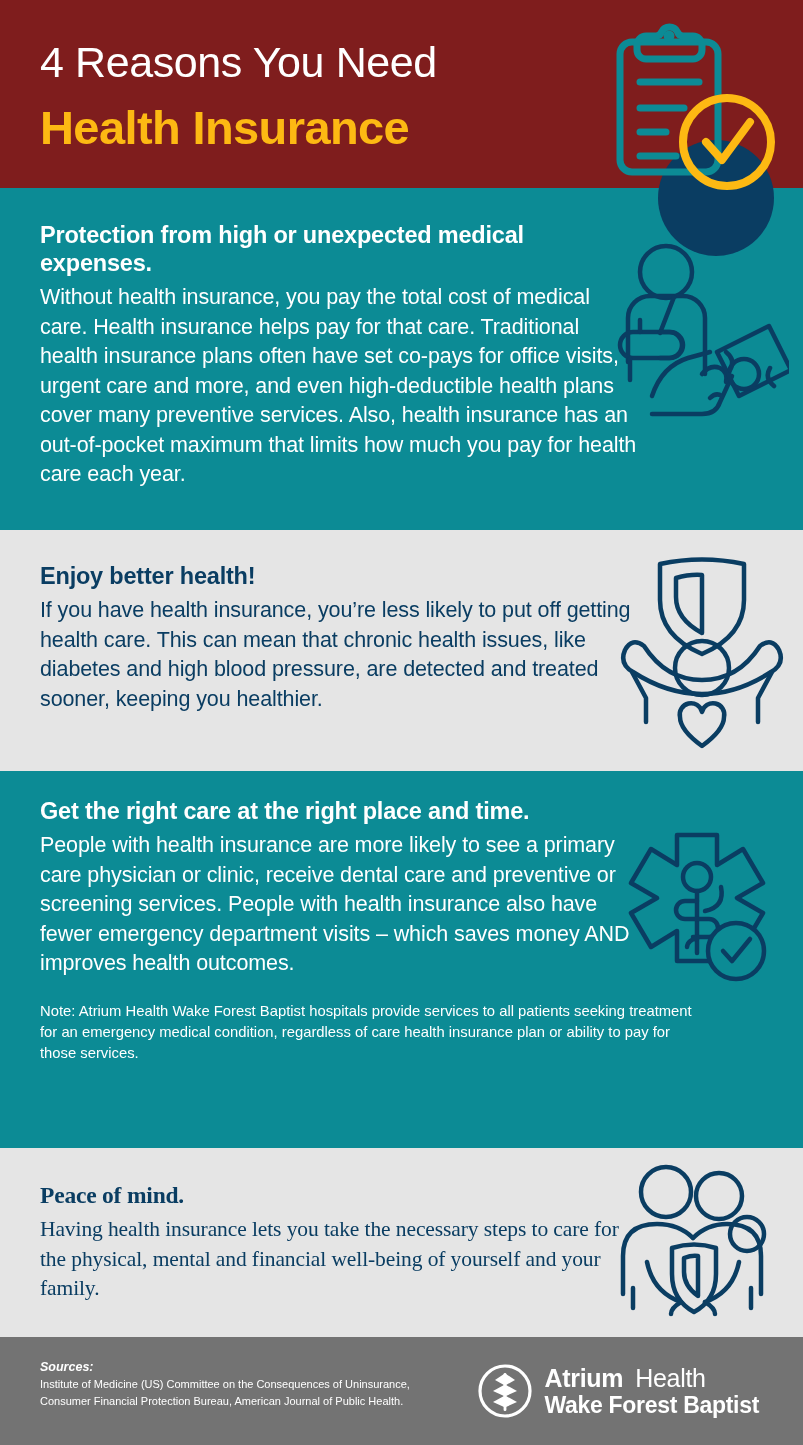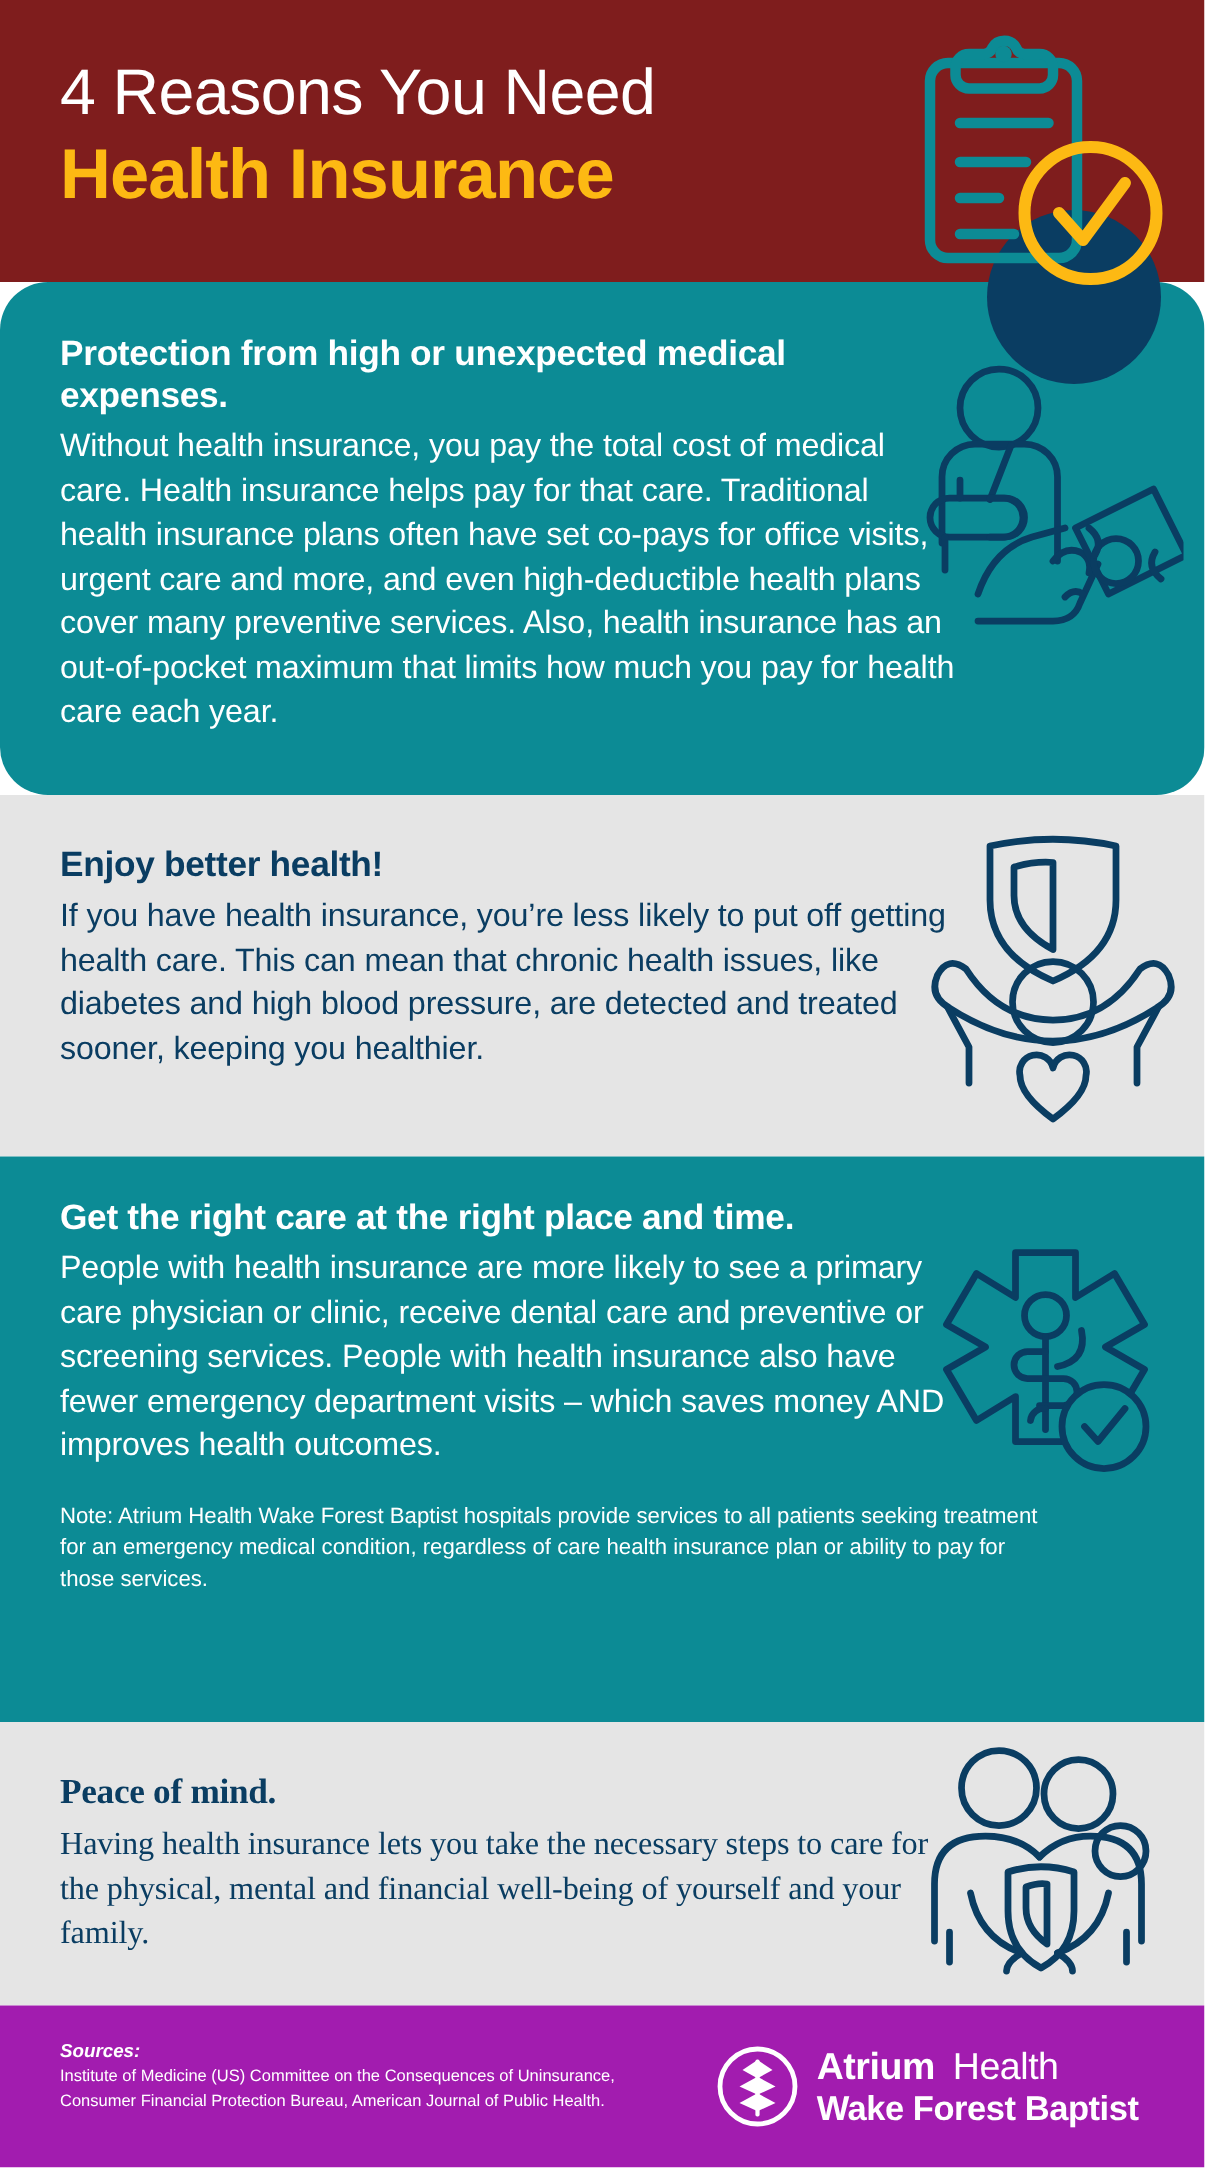--- a/index.html
+++ b/index.html
@@ -42,20 +42,21 @@
     letter-spacing: -0.4px;
     white-space: nowrap;
   }
   .title-line2 {
     font-size: 47px;
     line-height: 56px;
     font-weight: 700;
     color: #fdb913;
     letter-spacing: -0.6px;
     white-space: nowrap;
+    margin-top: 12px;
   }
   .header-bulge {
     position: absolute;
     left: 658px;
     top: 140px;
     width: 116px;
     height: 116px;
     border-radius: 50%;
     background: #0a3d62;
     z-index: 1;
@@ -71,21 +72,21 @@
 
   
   .section {
     position: absolute;
     left: 0;
     width: 803px;
   }
   .sec-dark  { background: #0c8b95; }
   .sec-light { background: #e5e5e5; }
 
-  .sec1 { top: 188px;  height: 342px; border-radius: 32px; }
+  .sec1 { top: 188px;  height: 342px; }
   .sec2 { top: 530px;  height: 241px; }
   .sec3 { top: 771px;  height: 377px; }
   .sec4 { top: 1148px; height: 189px; font-family: Liberation Serif, serif; }
 
   .sec-body {
     position: absolute;
     left: 40px;
     width: 600px;
   }
   .sec1 .sec-body { top: 33px; }
@@ -129,21 +130,21 @@
   .sec3 .sec-icon { top: 56px;  width: 180px; height: 165px; right: 12px; }
   .sec4 .sec-icon { top: 10px;  width: 180px; height: 160px; right: 12px; }
 
   
   .footer {
     position: absolute;
     left: 0;
     top: 1337px;
     width: 803px;
     height: 108px;
-    background: #a21caf;
+    background: #737373;
   }
   .sources {
     position: absolute;
     left: 40px;
     top: 22px;
     width: 420px;
   }
   .sources-label {
     font-size: 12.5px;
     line-height: 17px;

